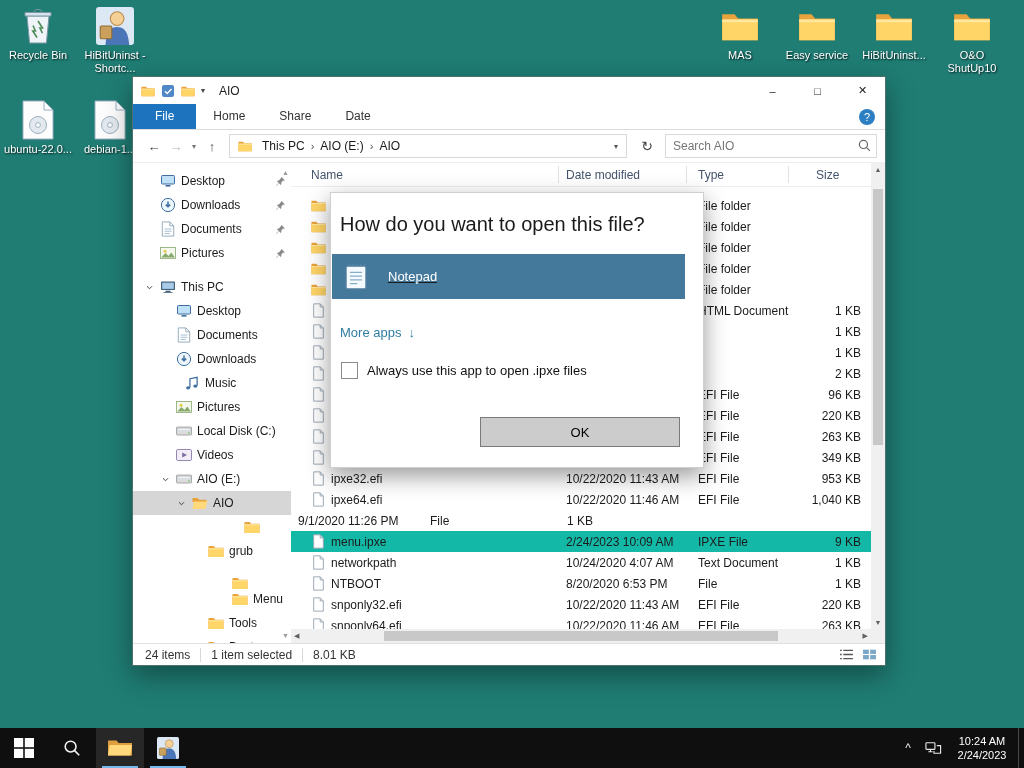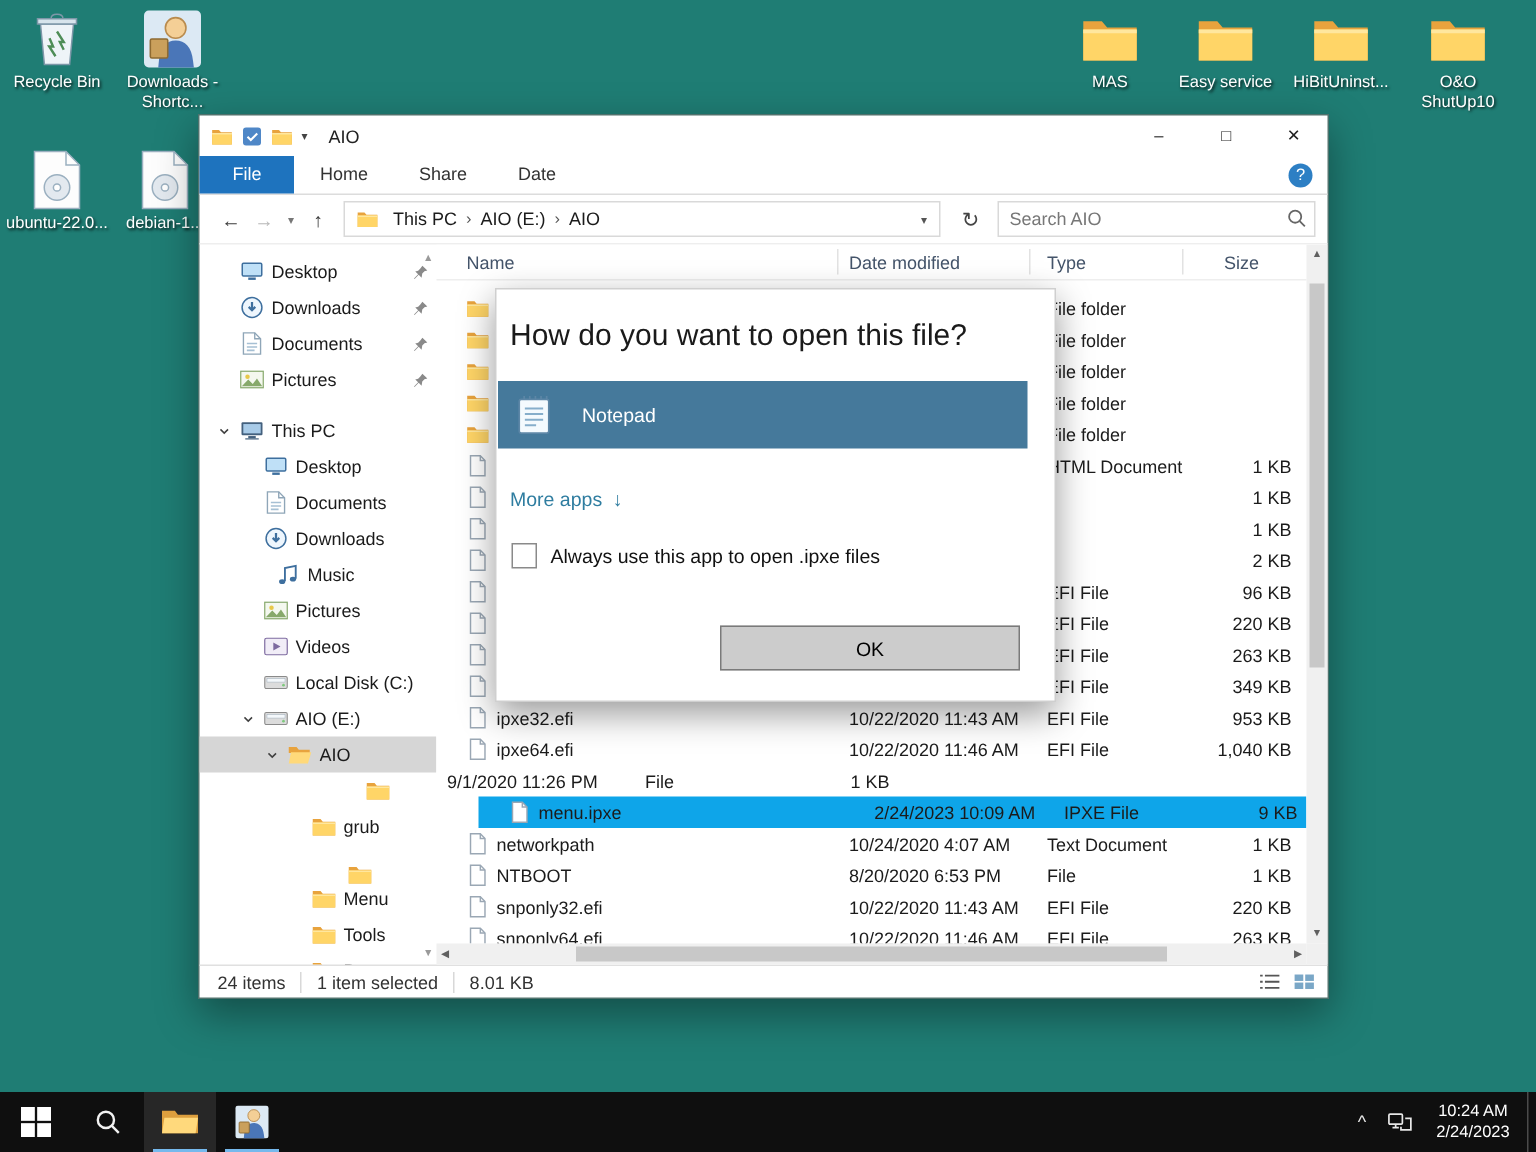--- a/index.html
+++ b/index.html
@@ -59,21 +59,21 @@
   .filearea{flex:1;position:relative;background:#fff;}
   .fl-header{position:absolute;top:0;left:0;right:14px;height:24px;display:flex;align-items:center;
              border-bottom:1px solid #eee;color:#44546a;font-size:12px;}
   .fl-header .hc{height:17px;display:flex;align-items:center;border-right:1px solid #e2e2e2;}
   .hc-name{width:268px;padding-left:20px;}
   .hc-date{width:128px;padding-left:7px;}
   .hc-type{width:102px;padding-left:11px;}
   .hc-size{width:78px;padding-left:27px;border-right:none !important;}
   .fl-rows{position:absolute;top:24px;left:0;right:14px;bottom:14px;overflow:hidden;padding-top:8px;}
   .fl-row{height:21px;display:flex;align-items:center;font-size:12px;}
-  .fl-row.sel{background:#0ea5e9;margin-left:28px;}
+  .fl-row.sel{background:#14b8a6;}
   .cell{white-space:nowrap;overflow:hidden;}
   .c-name{width:268px;display:flex;align-items:center;padding-left:20px;}
   .c-name .ic{width:15px;height:15px;margin-right:5px;}
   .c-name span{text-overflow:ellipsis;overflow:hidden;white-space:nowrap;}
   .c-date{width:128px;padding-left:7px;text-overflow:ellipsis;}
   .c-type{width:102px;padding-left:11px;text-overflow:ellipsis;}
   .c-size{width:78px;text-align:right;padding-right:6px;}
 
   .vscroll{position:absolute;top:0;right:0;bottom:14px;width:14px;background:#f0f0f0;}
   .vscroll .arr{position:absolute;left:0;width:14px;text-align:center;font-size:7px;color:#606060;}
@@ -85,21 +85,21 @@
 
   .statusbar{height:22px;display:flex;align-items:center;border-top:1px solid #e0e0e0;font-size:12px;color:#333;padding:0 8px 0 12px;}
   .stat-sep{width:1px;height:14px;background:#d8d8d8;margin:0 10px;}
   .stat-views{margin-left:auto;display:flex;gap:8px;}
   .stat-views .ic{width:15px;height:13px;}
 
   
   .dialog{position:absolute;left:330px;top:192px;width:374px;height:276px;background:#fff;
           border:1px solid #cfcfcf;box-shadow:0 8px 22px rgba(0,0,0,.4);z-index:5;}
   .dlg-title{font-size:20px;color:#1a1a1a;padding:20px 10px 0 9px;}
-  .dlg-app{margin:18px 18px 0 1px;height:45px;background:#45799b;display:flex;align-items:center;padding-left:9px;}
+  .dlg-app{margin:18px 18px 0 1px;height:45px;background:#45799b;display:flex;align-items:center;padding-left:9px;text-decoration:underline;}
   .dlg-app-ic{width:30px;height:30px;margin-right:17px;}
   .dlg-app-name{color:#fff;font-size:13px;}
   .dlg-more{margin:26px 0 0 9px;color:#2f7da0;font-size:13px;display:flex;align-items:center;gap:7px;}
   .dlg-check{margin:22px 0 0 10px;display:flex;align-items:center;}
   .checkbox{width:17px;height:17px;border:1px solid #8a8a8a;background:#fff;margin-right:9px;flex:0 0 auto;}
   .dlg-check-label{font-size:13px;color:#111;}
   .dlg-ok{position:absolute;left:149px;top:224px;width:200px;height:30px;background:#cccccc;
           border:1px solid #7a7a7a;font-size:13px;color:#000;}
 
   
@@ -130,21 +130,21 @@
           </svg></div>
         <div class="dlbl">Recycle Bin</div>
       </div>
       <div class="desk-icon" style="left: 77px; top: 6px;">
         <div class="dico"><svg viewBox="0 0 36 36">
             <rect width="36" height="36" rx="3" fill="#dce9f4"></rect>
             <circle cx="20" cy="11" r="6.5" fill="#f4cf96" stroke="#b98b4e"></circle>
             <path d="M20 19c6 0 10 4 11 13l.5 4H9l.5-5c1-8 4.5-12 10.5-12z" fill="#4a76b8"></path>
             <rect x="4" y="18" width="11" height="12" rx="1" fill="#caa05c" stroke="#8f6b32"></rect>
           </svg></div>
-        <div class="dlbl">Downloads - Shortc...</div>
+        <div class="dlbl">HiBitUninst - Shortc...</div>
       </div>
       <div class="desk-icon" style="left: 0px; top: 100px;">
         <div class="dico"><svg viewBox="0 0 34 40">
             <path d="M2 1h21l9 9v29H2z" fill="#fdfdfd" stroke="#9bb0c0"></path>
             <path d="M23 1v9h9" fill="none" stroke="#9bb0c0"></path>
             <circle cx="17" cy="25" r="8.5" fill="#e3e9ef" stroke="#9bb0c0"></circle>
             <circle cx="17" cy="25" r="2.4" fill="#fff" stroke="#9bb0c0"></circle>
           </svg></div>
         <div class="dlbl">ubuntu-22.0...</div>
       </div>
@@ -397,39 +397,39 @@
                 <rect x=".5" y=".5" width="15" height="11" fill="#f4f8ef" stroke="#87a96b" stroke-width=".8"></rect>
                 <circle cx="5" cy="4.2" r="1.5" fill="#e8c84a"></circle>
                 <path d="M1.2 10.5L5.5 6l3 3 2.8-3.6 3.5 5.1z" fill="#87a96b"></path>
               </svg>
             </span>
             <span class="nav-lbl">Pictures</span>
           </div>
           <div class="nav-item" style="padding-left: 28px;">
             <span class="nav-chev"></span>
             <span class="ic">
-              <svg viewBox="0 0 16 12">
-                <rect x=".5" y=".5" width="15" height="11" rx="1.2" fill="#f1edf7" stroke="#7e6ba0" stroke-width=".8"></rect>
-                <path d="M6.2 3.4l4.8 2.6-4.8 2.6z" fill="#7e6ba0"></path>
-              </svg>
-            </span>
-            <span class="nav-lbl">Videos</span>
-          </div>
-          <div class="nav-item" style="padding-left: 28px;">
-            <span class="nav-chev"></span>
-            <span class="ic">
               <svg viewBox="0 0 16 11">
                 <rect x=".5" y="1.5" width="15" height="8" rx="1" fill="#dcdcdc" stroke="#8a8a8a" stroke-width=".7"></rect>
                 <rect x="2" y="3" width="12" height="2.2" fill="#f4f8fb" stroke="#99aabb" stroke-width=".3"></rect>
                 <circle cx="13" cy="7.3" r=".9" fill="#7ec97e"></circle>
               </svg>
             </span>
             <span class="nav-lbl">Local Disk (C:)</span>
           </div>
           <div class="nav-item" style="padding-left: 28px;">
+            <span class="nav-chev"></span>
+            <span class="ic">
+              <svg viewBox="0 0 16 12">
+                <rect x=".5" y=".5" width="15" height="11" rx="1.2" fill="#f1edf7" stroke="#7e6ba0" stroke-width=".8"></rect>
+                <path d="M6.2 3.4l4.8 2.6-4.8 2.6z" fill="#7e6ba0"></path>
+              </svg>
+            </span>
+            <span class="nav-lbl">Videos</span>
+          </div>
+          <div class="nav-item" style="padding-left: 28px;">
             <span class="nav-chev">
               <svg viewBox="0 0 10 10">
                 <path d="M2.2 3.6L5 6.4l2.8-2.8" fill="none" stroke="#404040" stroke-width="1.1"></path>
               </svg>
             </span>
             <span class="ic">
               <svg viewBox="0 0 16 11">
                 <rect x=".5" y="1.5" width="15" height="8" rx="1" fill="#dcdcdc" stroke="#8a8a8a" stroke-width=".7"></rect>
                 <rect x="2" y="3" width="12" height="2.2" fill="#f4f8fb" stroke="#99aabb" stroke-width=".3"></rect>
                 <circle cx="13" cy="7.3" r=".9" fill="#7ec97e"></circle>
@@ -477,21 +477,21 @@
             <span class="nav-chev"></span>
             <span class="ic">
               <svg viewBox="0 0 16 13">
                 <path d="M.5 1.5h5.2l1.5 1.8h8.3v9.2H.5z" fill="#e8a33d"></path>
                 <path d="M.5 3.8h15v8.7H.5z" fill="#ffd567"></path>
                 <path d="M.5 3.8h15v1.1H.5z" fill="#ffe79e"></path>
               </svg>
             </span>
             <span class="nav-lbl">grubfm</span>
           </div>
-          <div class="nav-item" style="padding-left: 60px;">
+          <div class="nav-item" style="padding-left: 60px; margin-left: 24px;">
             <span class="nav-chev"></span>
             <span class="ic">
               <svg viewBox="0 0 16 13">
                 <path d="M.5 1.5h5.2l1.5 1.8h8.3v9.2H.5z" fill="#e8a33d"></path>
                 <path d="M.5 3.8h15v8.7H.5z" fill="#ffd567"></path>
                 <path d="M.5 3.8h15v1.1H.5z" fill="#ffe79e"></path>
               </svg>
             </span>
             <span class="nav-lbl">Menu</span>
           </div>

